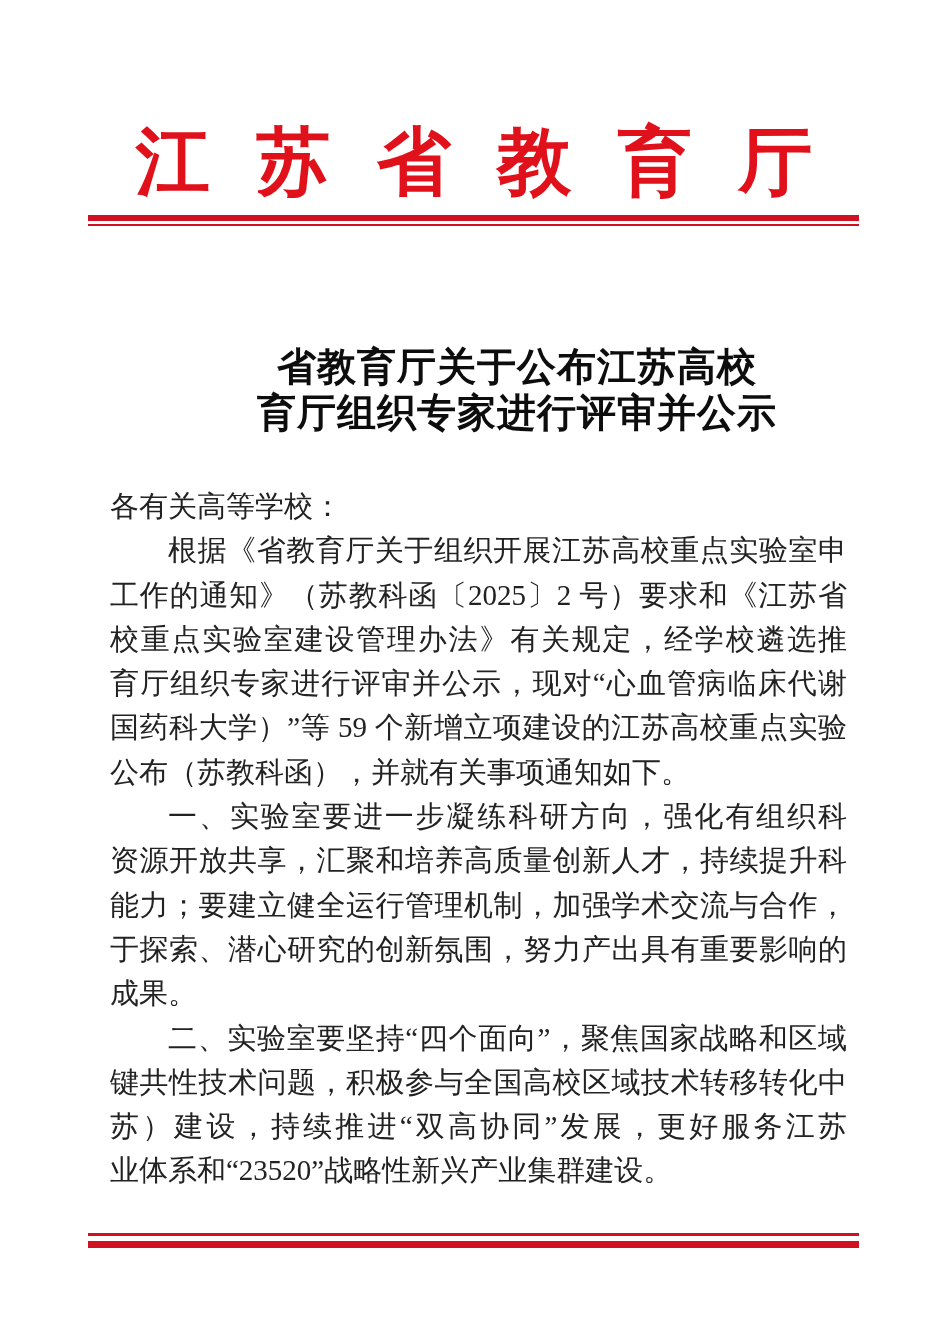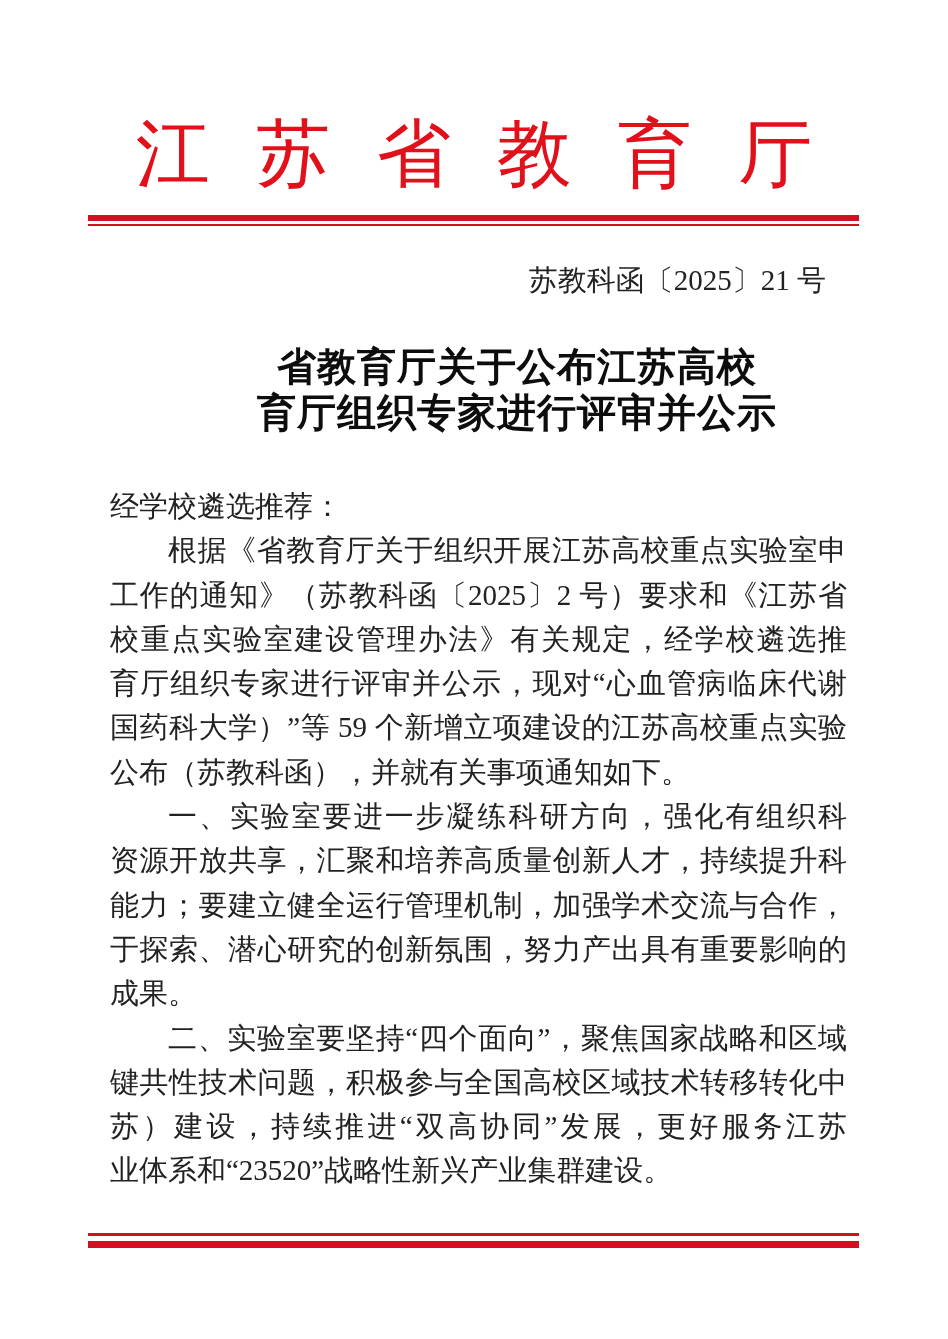--- a/index.html
+++ b/index.html
@@ -8,27 +8,27 @@
     width: 948px;
     height: 1339px;
     margin: 0 auto;
     background: #ffffff;
     overflow: hidden;
     font-family: "Liberation Serif", "DejaVu Serif", serif;
     color: #1a1a1a;
   }
   .letterhead {
     position: absolute;
-    top: 110px;
+    top: 118px;
     left: 0;
     width: 100%;
     text-align: center;
     font-size: 74px;
     line-height: 88px;
-    font-weight: 400;
+    font-weight: 700;
     color: #e0111b;
     letter-spacing: 14px;
     padding-left: 14px;
     box-sizing: border-box;
     white-space: nowrap;
   }
   .rule {
     position: absolute;
     left: 88px;
     width: 771px;
@@ -84,29 +84,28 @@
 </head>
 <body>
 
 <div class="page">
 
   <div class="letterhead">江 苏 省 教 育 厅</div>
 
   <div class="rule header-thick"></div>
   <div class="rule header-thin"></div>
 
-  <div class="doc-number">苏教科函〔2025〕21 号</div>
 
   <div class="doc-title">
     <div>省教育厅关于公布江苏高校</div>
     <div>育厅组织专家进行评审并公示</div>
   </div>
 
   <div class="doc-body">
-    <div class="line">经学校遴选推荐：</div>
+    <div class="line">各有关高等学校：</div>
     <div class="line fill indent">根据《省教育厅关于组织开展江苏高校重点实验室申报建设</div>
     <div class="line fill">工作的通知》（苏教科函〔2025〕2 号）要求和《江苏省高等学</div>
     <div class="line fill">校重点实验室建设管理办法》有关规定，经学校遴选推荐，省教</div>
     <div class="line fill">育厅组织专家进行评审并公示，现对“心血管病临床代谢组学（中</div>
     <div class="line fill">国药科大学）”等 59 个新增立项建设的江苏高校重点实验室予以</div>
     <div class="line">公布（苏教科函），并就有关事项通知如下。</div>
     <div class="line fill indent">一、实验室要进一步凝练科研方向，强化有组织科研，推进</div>
     <div class="line fill">资源开放共享，汇聚和培养高质量创新人才，持续提升科技创新</div>
     <div class="line fill">能力；要建立健全运行管理机制，加强学术交流与合作，营造勇</div>
     <div class="line fill">于探索、潜心研究的创新氛围，努力产出具有重要影响的原创性</div>

